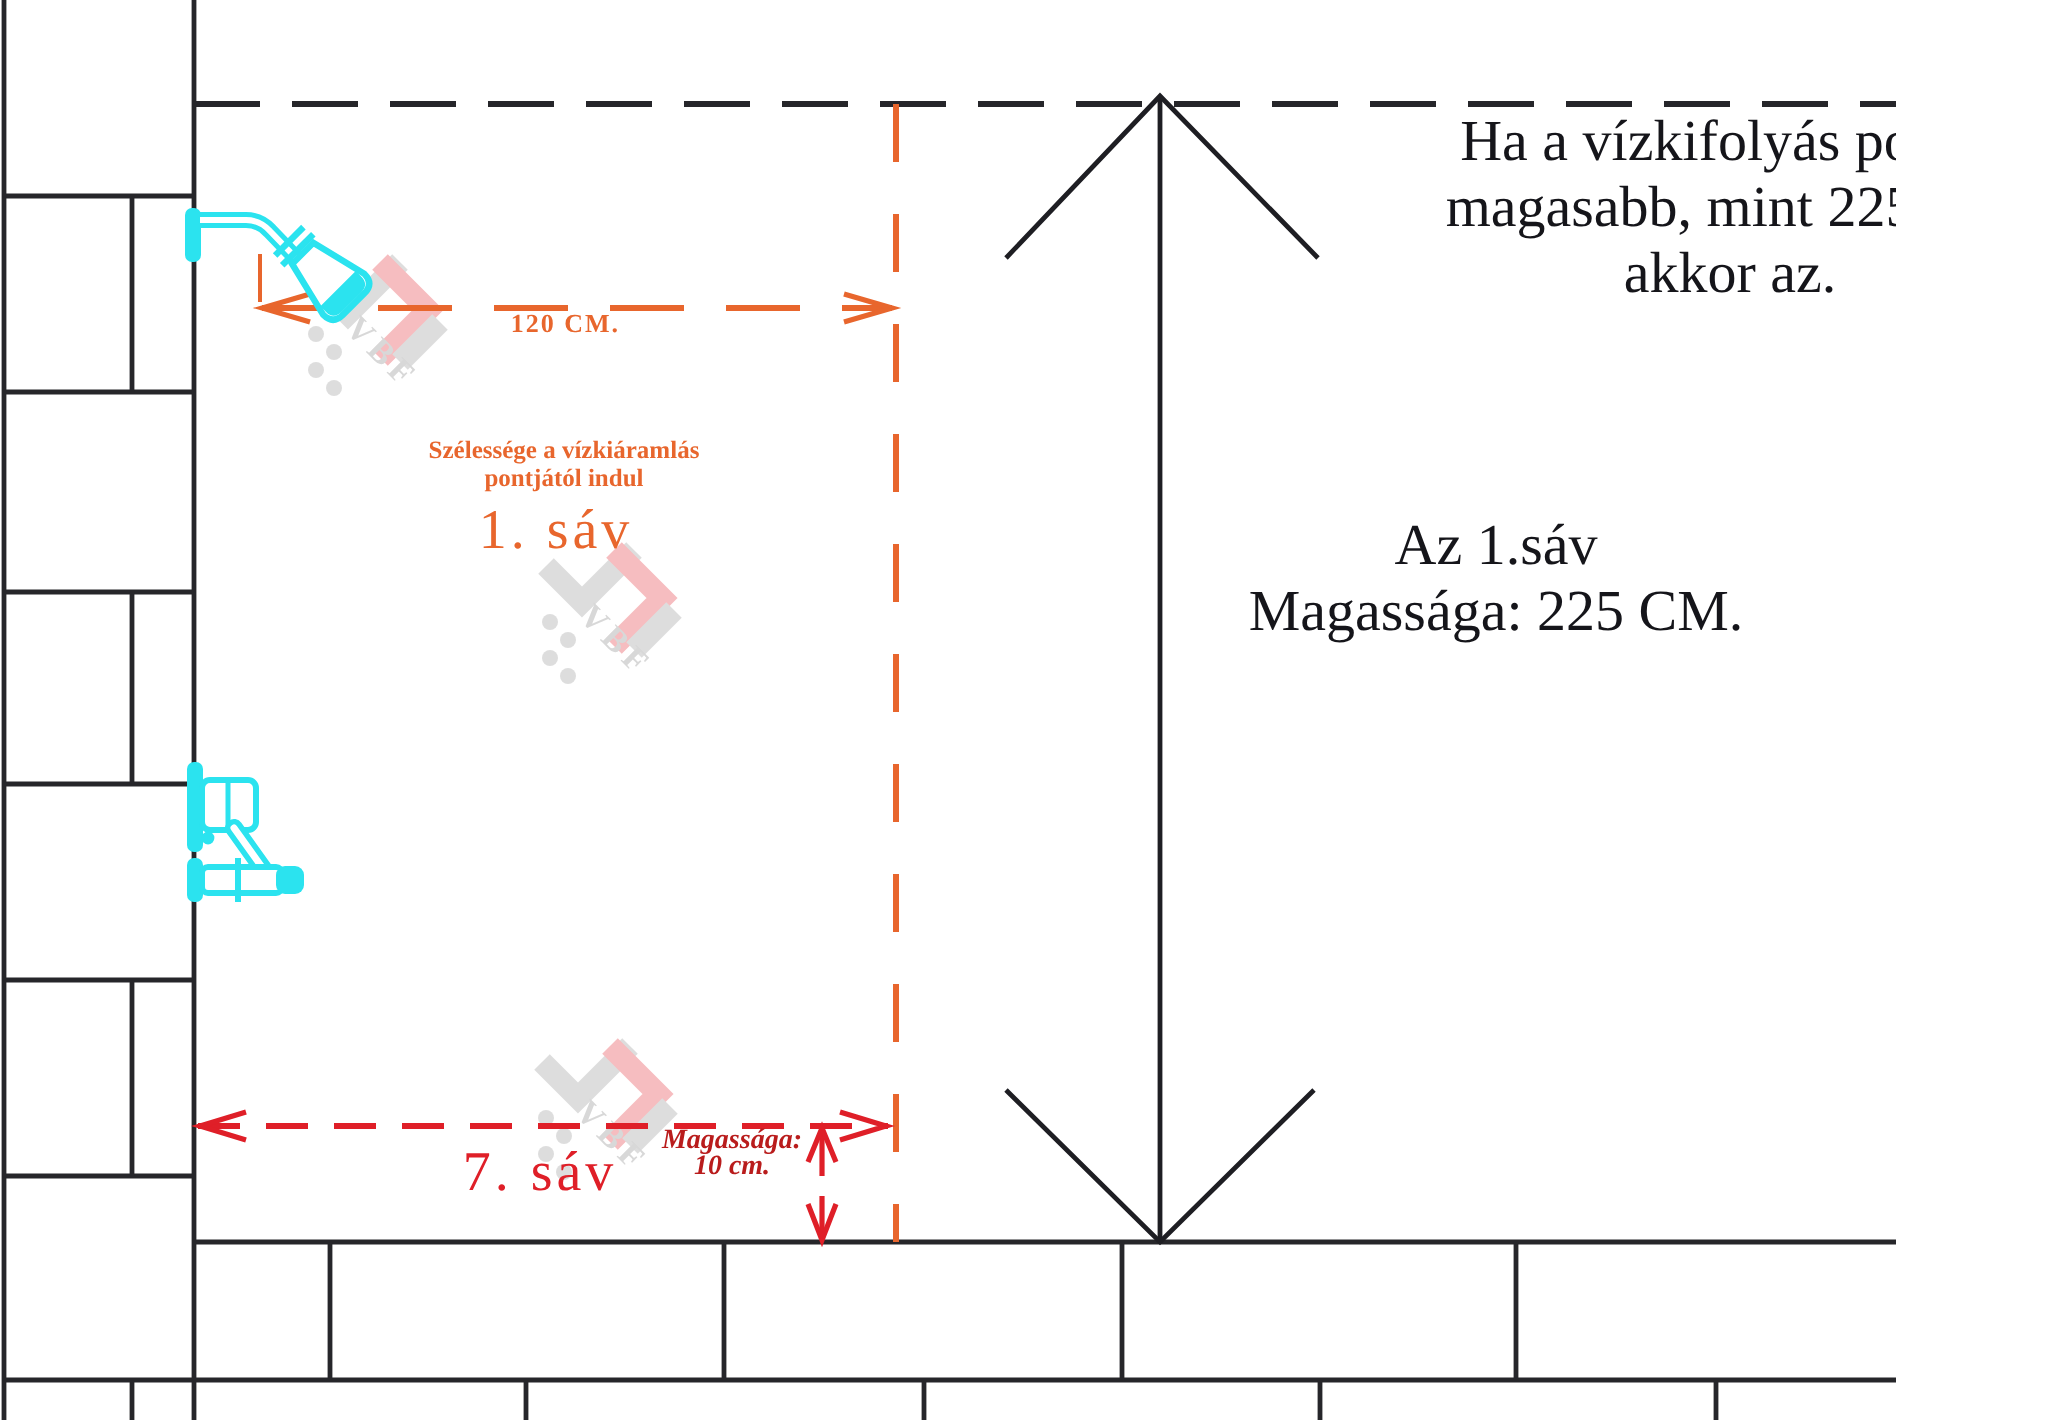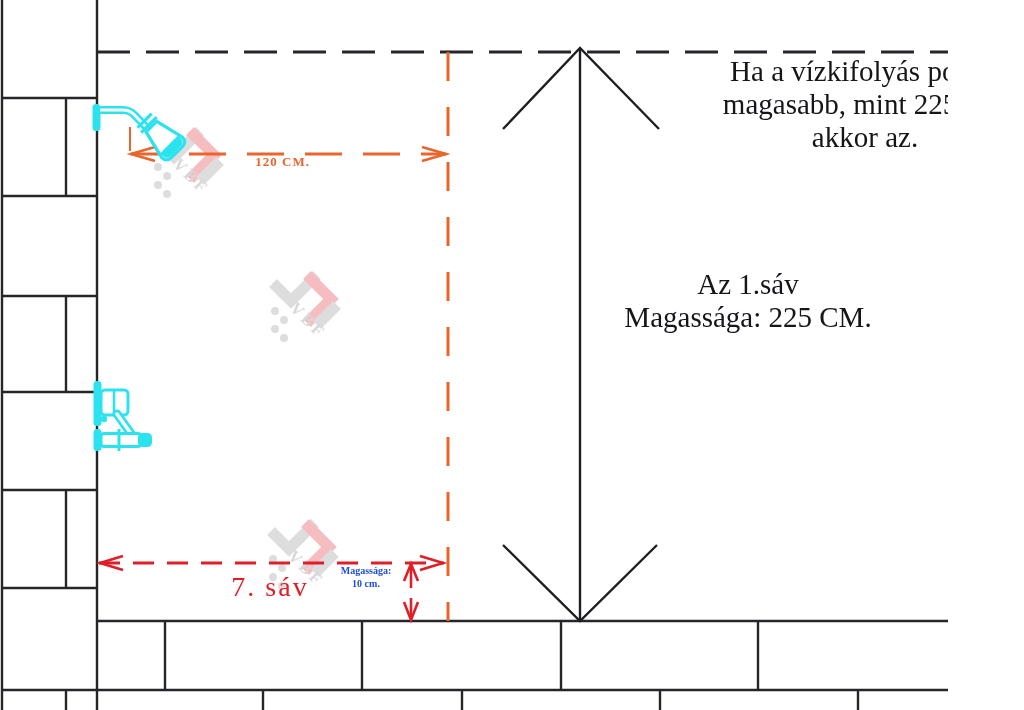--- a/index.html
+++ b/index.html
@@ -7,21 +7,21 @@
     position:relative;width:948px;height:710px;background:#ffffff;
     overflow:hidden;font-family:"Liberation Serif", serif;
   }
   .canvas svg{position:absolute;left:0;top:0;}
   .txt{position:absolute;white-space:pre-line;text-align:center;line-height:1.15;}
   .note-black{color:#15151a;font-size:29px;line-height:33px;}
   .note-orange-small{color:#e8662d;font-size:12.5px;font-weight:600;line-height:13.5px;}
   .label-orange-big{color:#e8662d;font-size:28px;letter-spacing:2px;}
   .dim-orange{color:#e8662d;font-size:13px;font-weight:600;letter-spacing:1px;}
   .label-red-big{color:#df1f28;font-size:28px;letter-spacing:2px;}
-  .note-red-small{color:#1d4ed8;font-size:10px;font-weight:600;line-height:13px;}
+  .note-red-small{color:#b91c1c;font-size:14px;font-weight:600;line-height:13px;font-style:italic;}
 </style>
 </head>
 <body>
 
 <div class="canvas">
 
   <svg width="1024" height="710" viewBox="0 0 1024 710">
 
     <defs>
       <g id="vbf-wm" opacity="0.55">
@@ -133,24 +133,27 @@
       <rect x="101" y="433.5" width="40" height="13" rx="3" fill="#ffffff" stroke="#2be3ef" stroke-width="3"></rect>
       <line x1="119" y1="429" x2="119" y2="451" stroke="#2be3ef" stroke-width="3"></line>
       <rect x="138" y="433" width="14" height="14" rx="4.5" fill="#2be3ef"></rect>
     </g>
   </svg>
 
   <div class="txt note-black" style="left:700px;top:55px;width:330px;">Ha a vízkifolyás pontja
 magasabb, mint 225 cm.
 akkor az.</div>
 
-  <div class="txt note-black" style="left:590px;top:268px;width:316px;">Az 1.sáv
+  <div class="txt note-black" style="left:590px;top:257px;width:316px;">Az 1.sáv
 Magassága: 225 CM.</div>
 
+  <div class="txt note-orange-small" style="left:182px;top:219px;width:200px;">Szélessége a vízkiáramlás
+pontjától indul</div>
 
+  <div class="txt label-orange-big" style="left:198px;top:250px;width:160px;">1. sáv</div>
 
   <div class="txt dim-orange" style="left:240px;top:155px;width:70px;text-align:right;">120 CM.</div>
 
   <div class="txt label-red-big" style="left:200px;top:571px;width:140px;">7. sáv</div>
 
   <div class="txt note-red-small" style="left:316px;top:564px;width:100px;">Magassága:
 10 cm.</div>
 
 </div>
 

